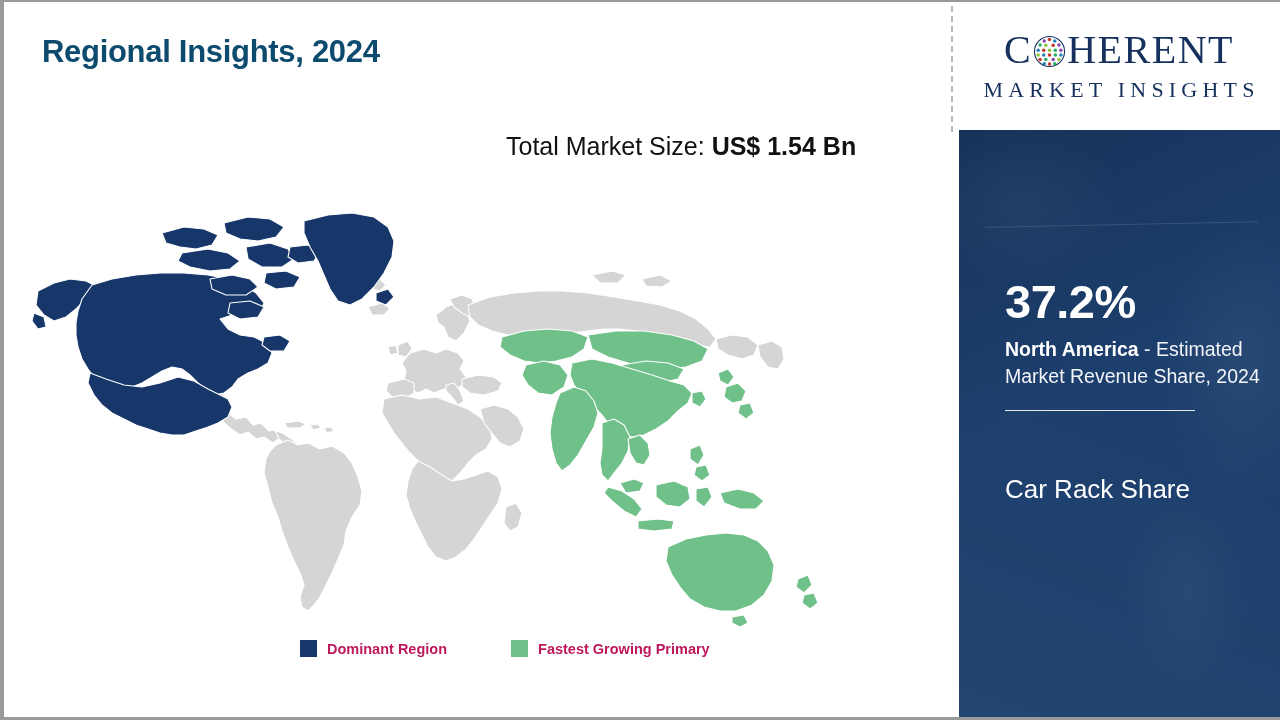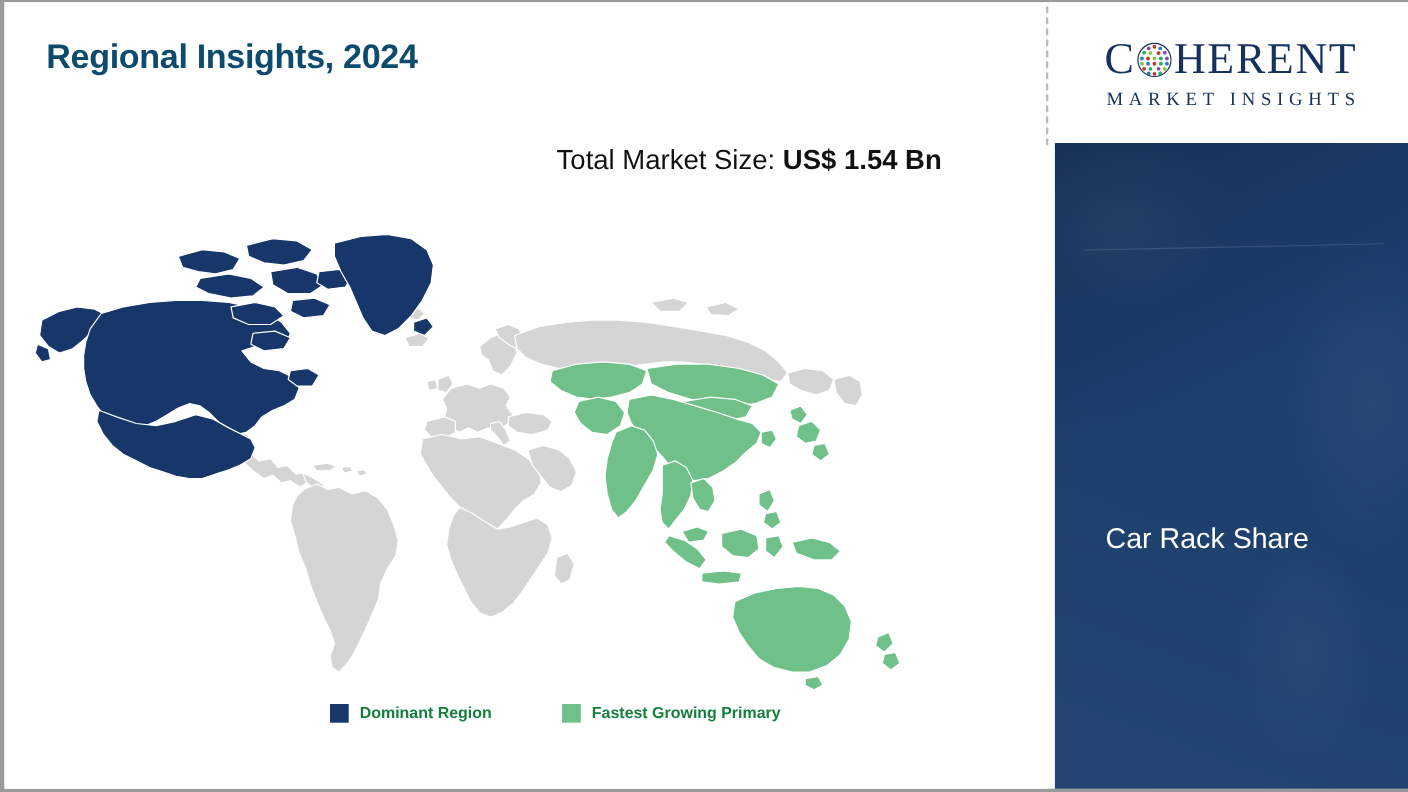--- a/index.html
+++ b/index.html
@@ -86,21 +86,21 @@
   }
   .legend-swatch {
     width: 17px;
     height: 17px;
     display: block;
     flex: 0 0 auto;
   }
   .legend-label {
     font-size: 14.5px;
     font-weight: bold;
-    color: #15803d;
+    color: #be185d;
     white-space: nowrap;
   }
 
   
   .source-line {
     position: absolute;
     left: 38px;
     top: 693px;
     font-size: 13.5px;
     color: #2b2b2b;
@@ -150,21 +150,21 @@
   .logo-globe {
     display: inline-block;
     width: 33px;
     height: 33px;
     margin: 0 1px;
     position: relative;
     top: 2px;
   }
   .logo-bottom {
     font-family: "Liberation Serif", serif;
-    font-size: 17px;
+    font-size: 22px;
     color: #16315e;
     letter-spacing: 5.2px;
     margin-top: 7px;
     padding-left: 5px;
   }
 
   .navy-panel {
     position: absolute;
     left: 5px;
     top: 128px;
@@ -426,17 +426,22 @@
         </span>
         <span>HERENT</span>
       </div>
       <div class="logo-bottom">MARKET INSIGHTS</div>
     </div>
 
     <div class="navy-panel">
       <div class="navy-texture"></div>
       <div class="navy-streak"></div>
 
+      <div class="stat-block">
+        <div class="stat-pct">37.2%</div>
+        <div class="stat-desc"><span class="region-name">North America</span><span> - Estimated Market Revenue Share, 2024</span></div>
+        <div class="stat-divider"></div>
+      </div>
 
       <div class="market-name">Car Rack Share</div>
     </div>
   </div>
 </div>
 
 </body></html>

